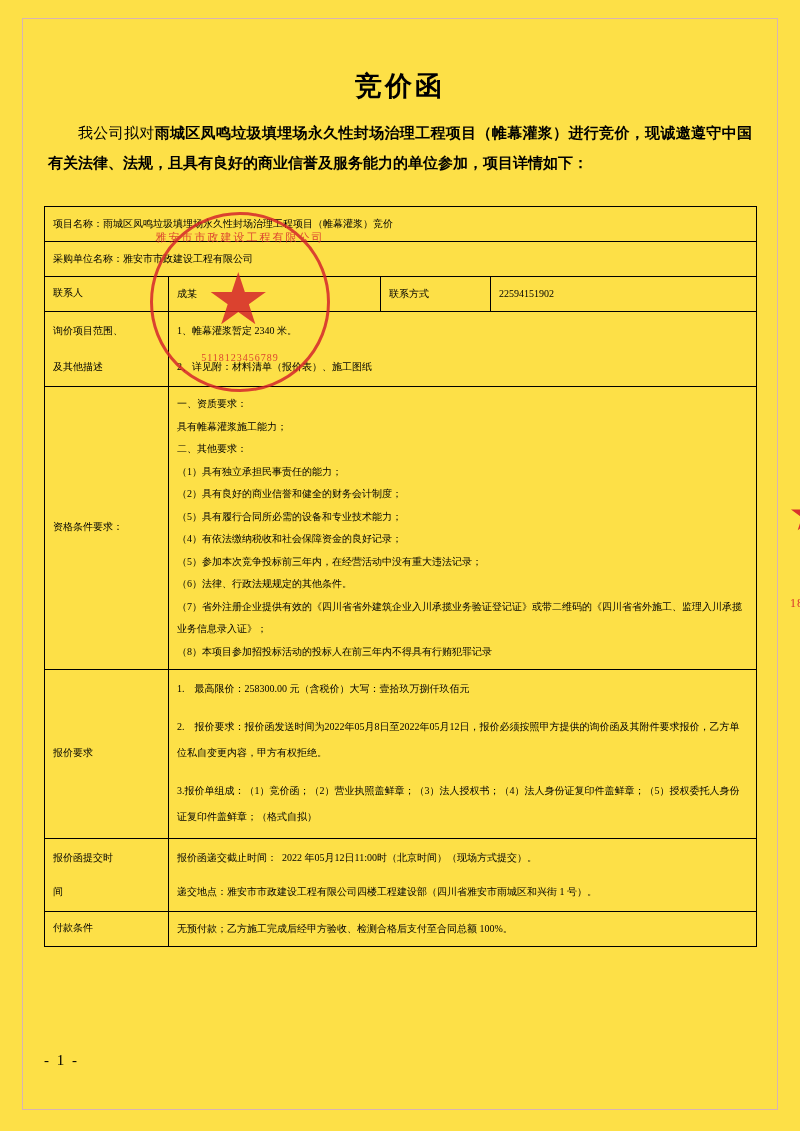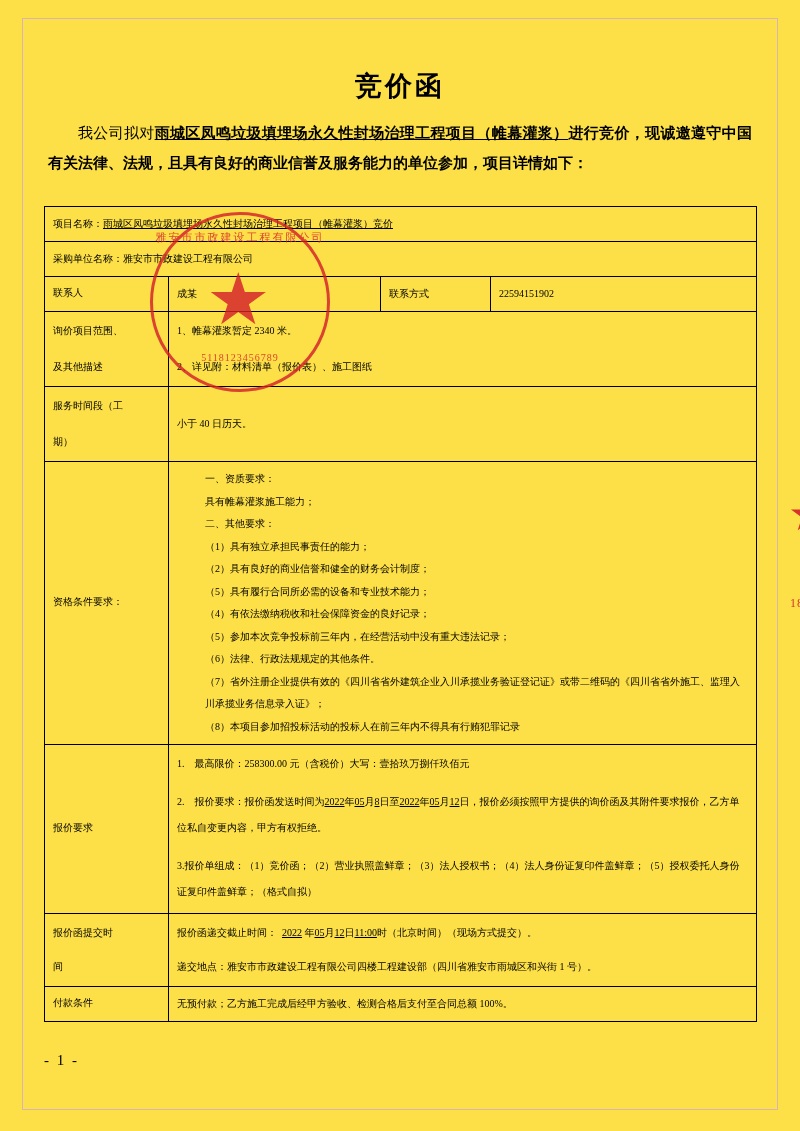--- a/index.html
+++ b/index.html
@@ -73,29 +73,27 @@
     width: 118px;
     vertical-align: middle;
     font-family: Liberation Mono, monospace;
   }
   td.label-top {
     width: 118px;
     vertical-align: top;
     padding-top: 8px;
   }
   .u {
-    text-decoration: underline;
   }
   .cell-lines div {
     line-height: 26px;
   }
   .req-list div {
     line-height: 22.5px;
     white-space: nowrap;
-    margin-left: 28px;
   }
   .req-list div.wrap {
     white-space: normal;
   }
   .quote-block p {
     margin: 0 0 12px 0;
     line-height: 26px;
     text-indent: 0;
   }
   .quote-block p:last-child {
@@ -221,27 +219,20 @@
         </tr>
         <tr>
           <td class="label-top">
             <div>询价项目范围、</div>
             <div style="margin-top:14px">及其他描述</div>
           </td>
           <td colspan="3" class="cell-lines">
             <div>1、帷幕灌浆暂定 2340 米。</div>
             <div style="margin-top:10px">2、详见附：材料清单（报价表）、施工图纸</div>
           </td>
-        </tr>
-        <tr>
-          <td class="label-top">
-            <div>服务时间段（工</div>
-            <div style="margin-top:14px">期）</div>
-          </td>
-          <td colspan="3" style="height:62px">小于 40 日历天。</td>
         </tr>
         <tr>
           <td class="label">资格条件要求：</td>
           <td colspan="3" class="req-list">
             <div>一、资质要求：</div>
             <div>具有帷幕灌浆施工能力；</div>
             <div>二、其他要求：</div>
             <div>（1）具有独立承担民事责任的能力；</div>
             <div>（2）具有良好的商业信誉和健全的财务会计制度；</div>
             <div>（5）具有履行合同所必需的设备和专业技术能力；</div>

